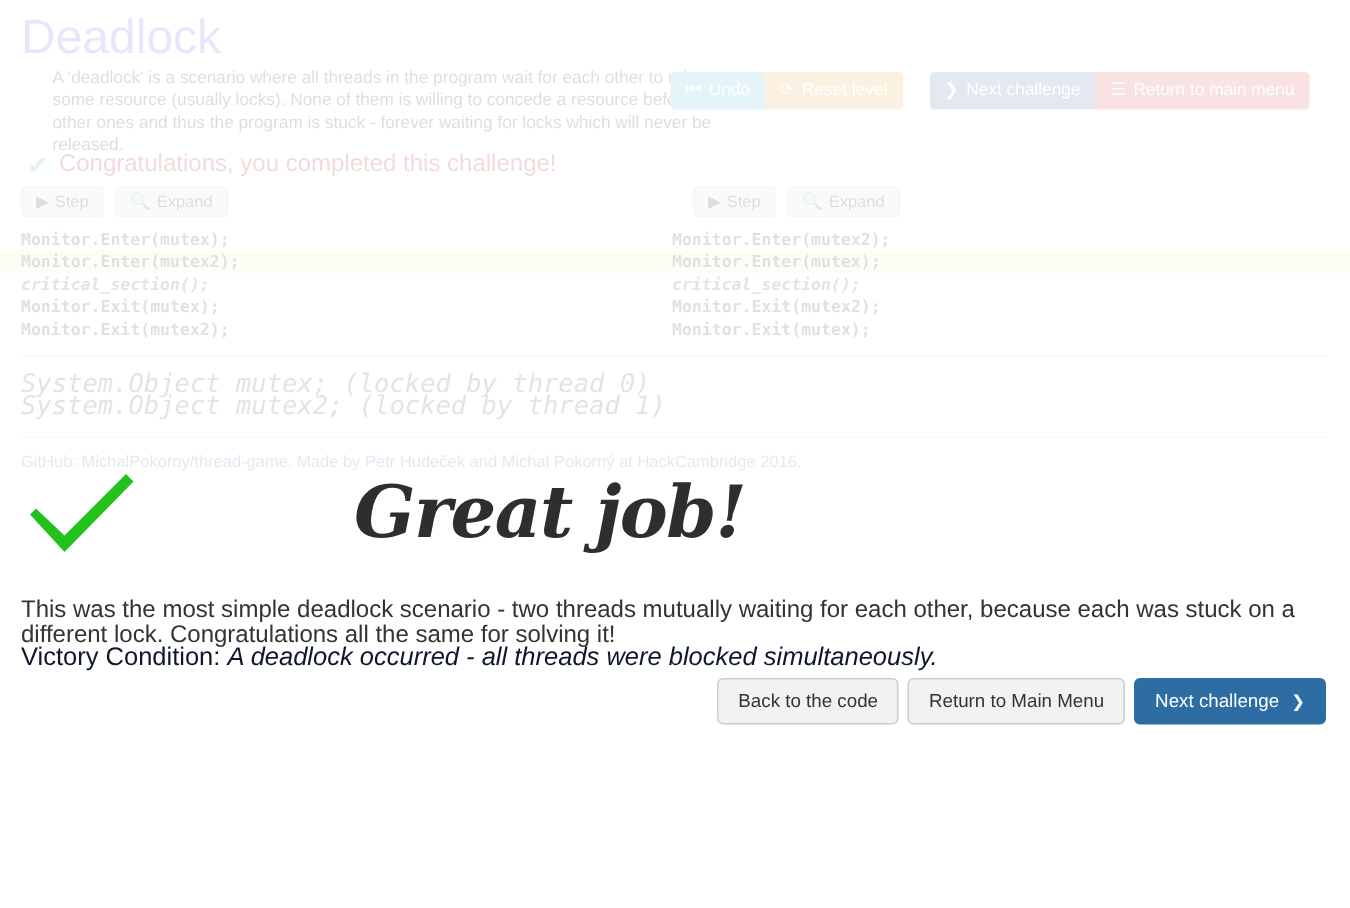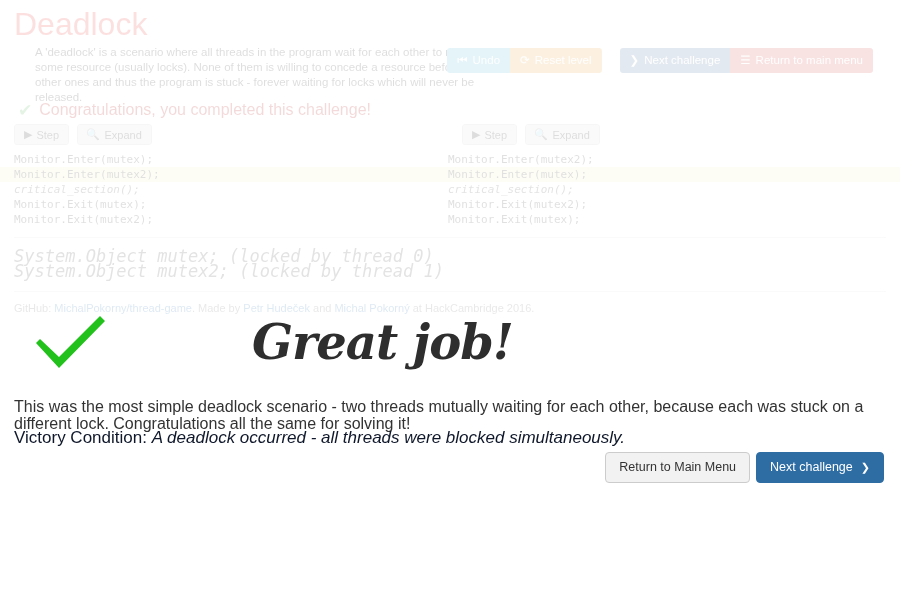--- a/index.html
+++ b/index.html
@@ -25,21 +25,21 @@
     height: 320px;
     opacity: 0.16;
   }
 
   .page-title {
     position: absolute;
     left: 14px;
     top: 6px;
     font-size: 32px;
     font-weight: normal;
-    color: #ef4444;
+    color: #8b5cf6;
     letter-spacing: 0px;
     margin: 0;
   }
 
   .challenge-desc {
     position: absolute;
     left: 14px;
     top: 45px;
     width: 470px;
     font-size: 11.5px;
@@ -123,20 +123,21 @@
   .code-rows {
     position: absolute;
     left: 0;
     top: 152px;
     width: 900px;
   }
   .code-row {
     height: 15px;
     line-height: 15px;
     position: relative;
+    font-weight: bold;
   }
   .code-row.hl { background: #fcf8c6; }
   .code-cell {
     position: absolute;
     top: 0;
     font-family: "DejaVu Sans Mono", "Liberation Mono", monospace;
     font-size: 11px;
     color: #444;
     white-space: pre;
   }
@@ -173,21 +174,20 @@
     color: #777;
   }
   .footer-credits a { color: #337ab7; text-decoration: none; text-align: right; }
 
   
   .victory {
     position: absolute;
     left: 0;
     top: 300px;
     width: 736px;
-    margin-left: 16px;
   }
   .victory-head {
     position: relative;
     height: 82px;
   }
   .big-check {
     position: absolute;
     left: 14px;
     top: 12px;
     width: 80px;
@@ -371,19 +371,22 @@
 
 <div class="victory-text">This was the most simple deadlock scenario - two threads mutually waiting for each other, because each was stuck on a different lock. Congratulations all the same for solving it!</div>
 
 <div class="victory-cond">
   <span>Victory Condition:</span>
   <em>A deadlock occurred - all threads were blocked simultaneously.</em>
 </div>
 
 <div class="bottom-buttons">
   <button class="bbtn">
+    <span>Back to the code</span>
+  </button>
+  <button class="bbtn">
     <span>Return to Main Menu</span>
   </button>
   <button class="bbtn primary">
     <span>Next challenge</span>
     <span class="chev">❯</span>
   </button>
 </div>
 
 </body></html>

